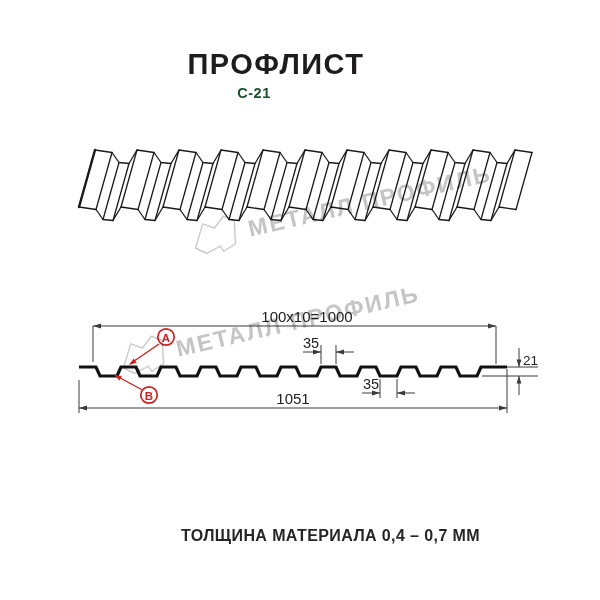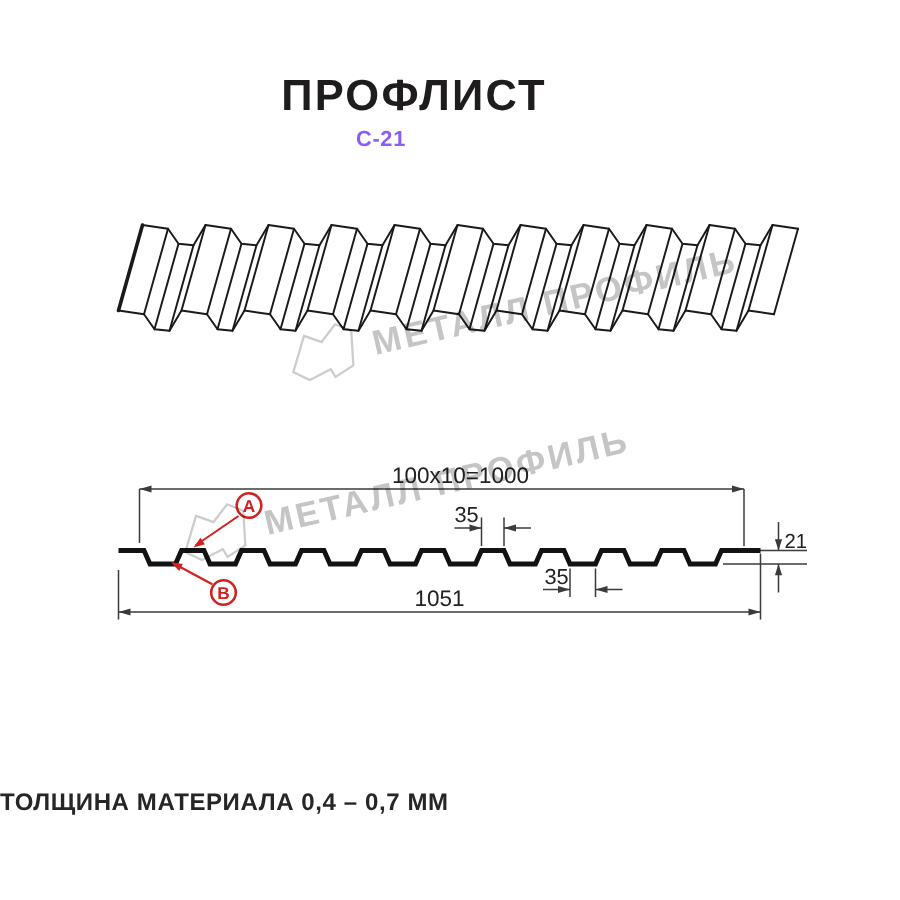--- a/index.html
+++ b/index.html
@@ -2,22 +2,22 @@
 <html><head>
 <meta charset="utf-8">
 <style>
   html,body{margin:0;padding:0;}
   body{width:600px;height:600px;background:#ffffff;position:relative;overflow:hidden;
        font-family:"Liberation Sans",sans-serif;}
   .abs{position:absolute;}
   .title{top:48px;left:0;width:552px;text-align:center;font-size:29px;font-weight:800;
          letter-spacing:1.5px;color:#1e1c1c;}
   .subtitle{top:85px;left:0;width:508px;text-align:center;font-size:14.5px;font-weight:700;
-         letter-spacing:.5px;color:#8b5cf6;}
-  .footer-note{top:527px;left:0;width:480px;text-align:left;font-size:16px;font-weight:600;
+         letter-spacing:.5px;color:#14532d;}
+  .footer-note{top:527px;left:0;width:480px;text-align:right;font-size:16px;font-weight:600;
          letter-spacing:.4px;color:#272525;}
   .wm{display:flex;align-items:center;gap:10px;transform:rotate(-13deg);
       transform-origin:left center;color:#c5c5c5;font-weight:700;font-size:23px;
       letter-spacing:2px;white-space:nowrap;mix-blend-mode:multiply;}
   .wm svg{flex:0 0 auto;}
   .wm1{left:192px;top:222px;}
   .wm2{left:120px;top:342px;}
   svg{font-family:"Liberation Sans",sans-serif;}
   .dim line{stroke:#3b3b3b;stroke-width:1;}
   .dim polygon{fill:#3b3b3b;}

